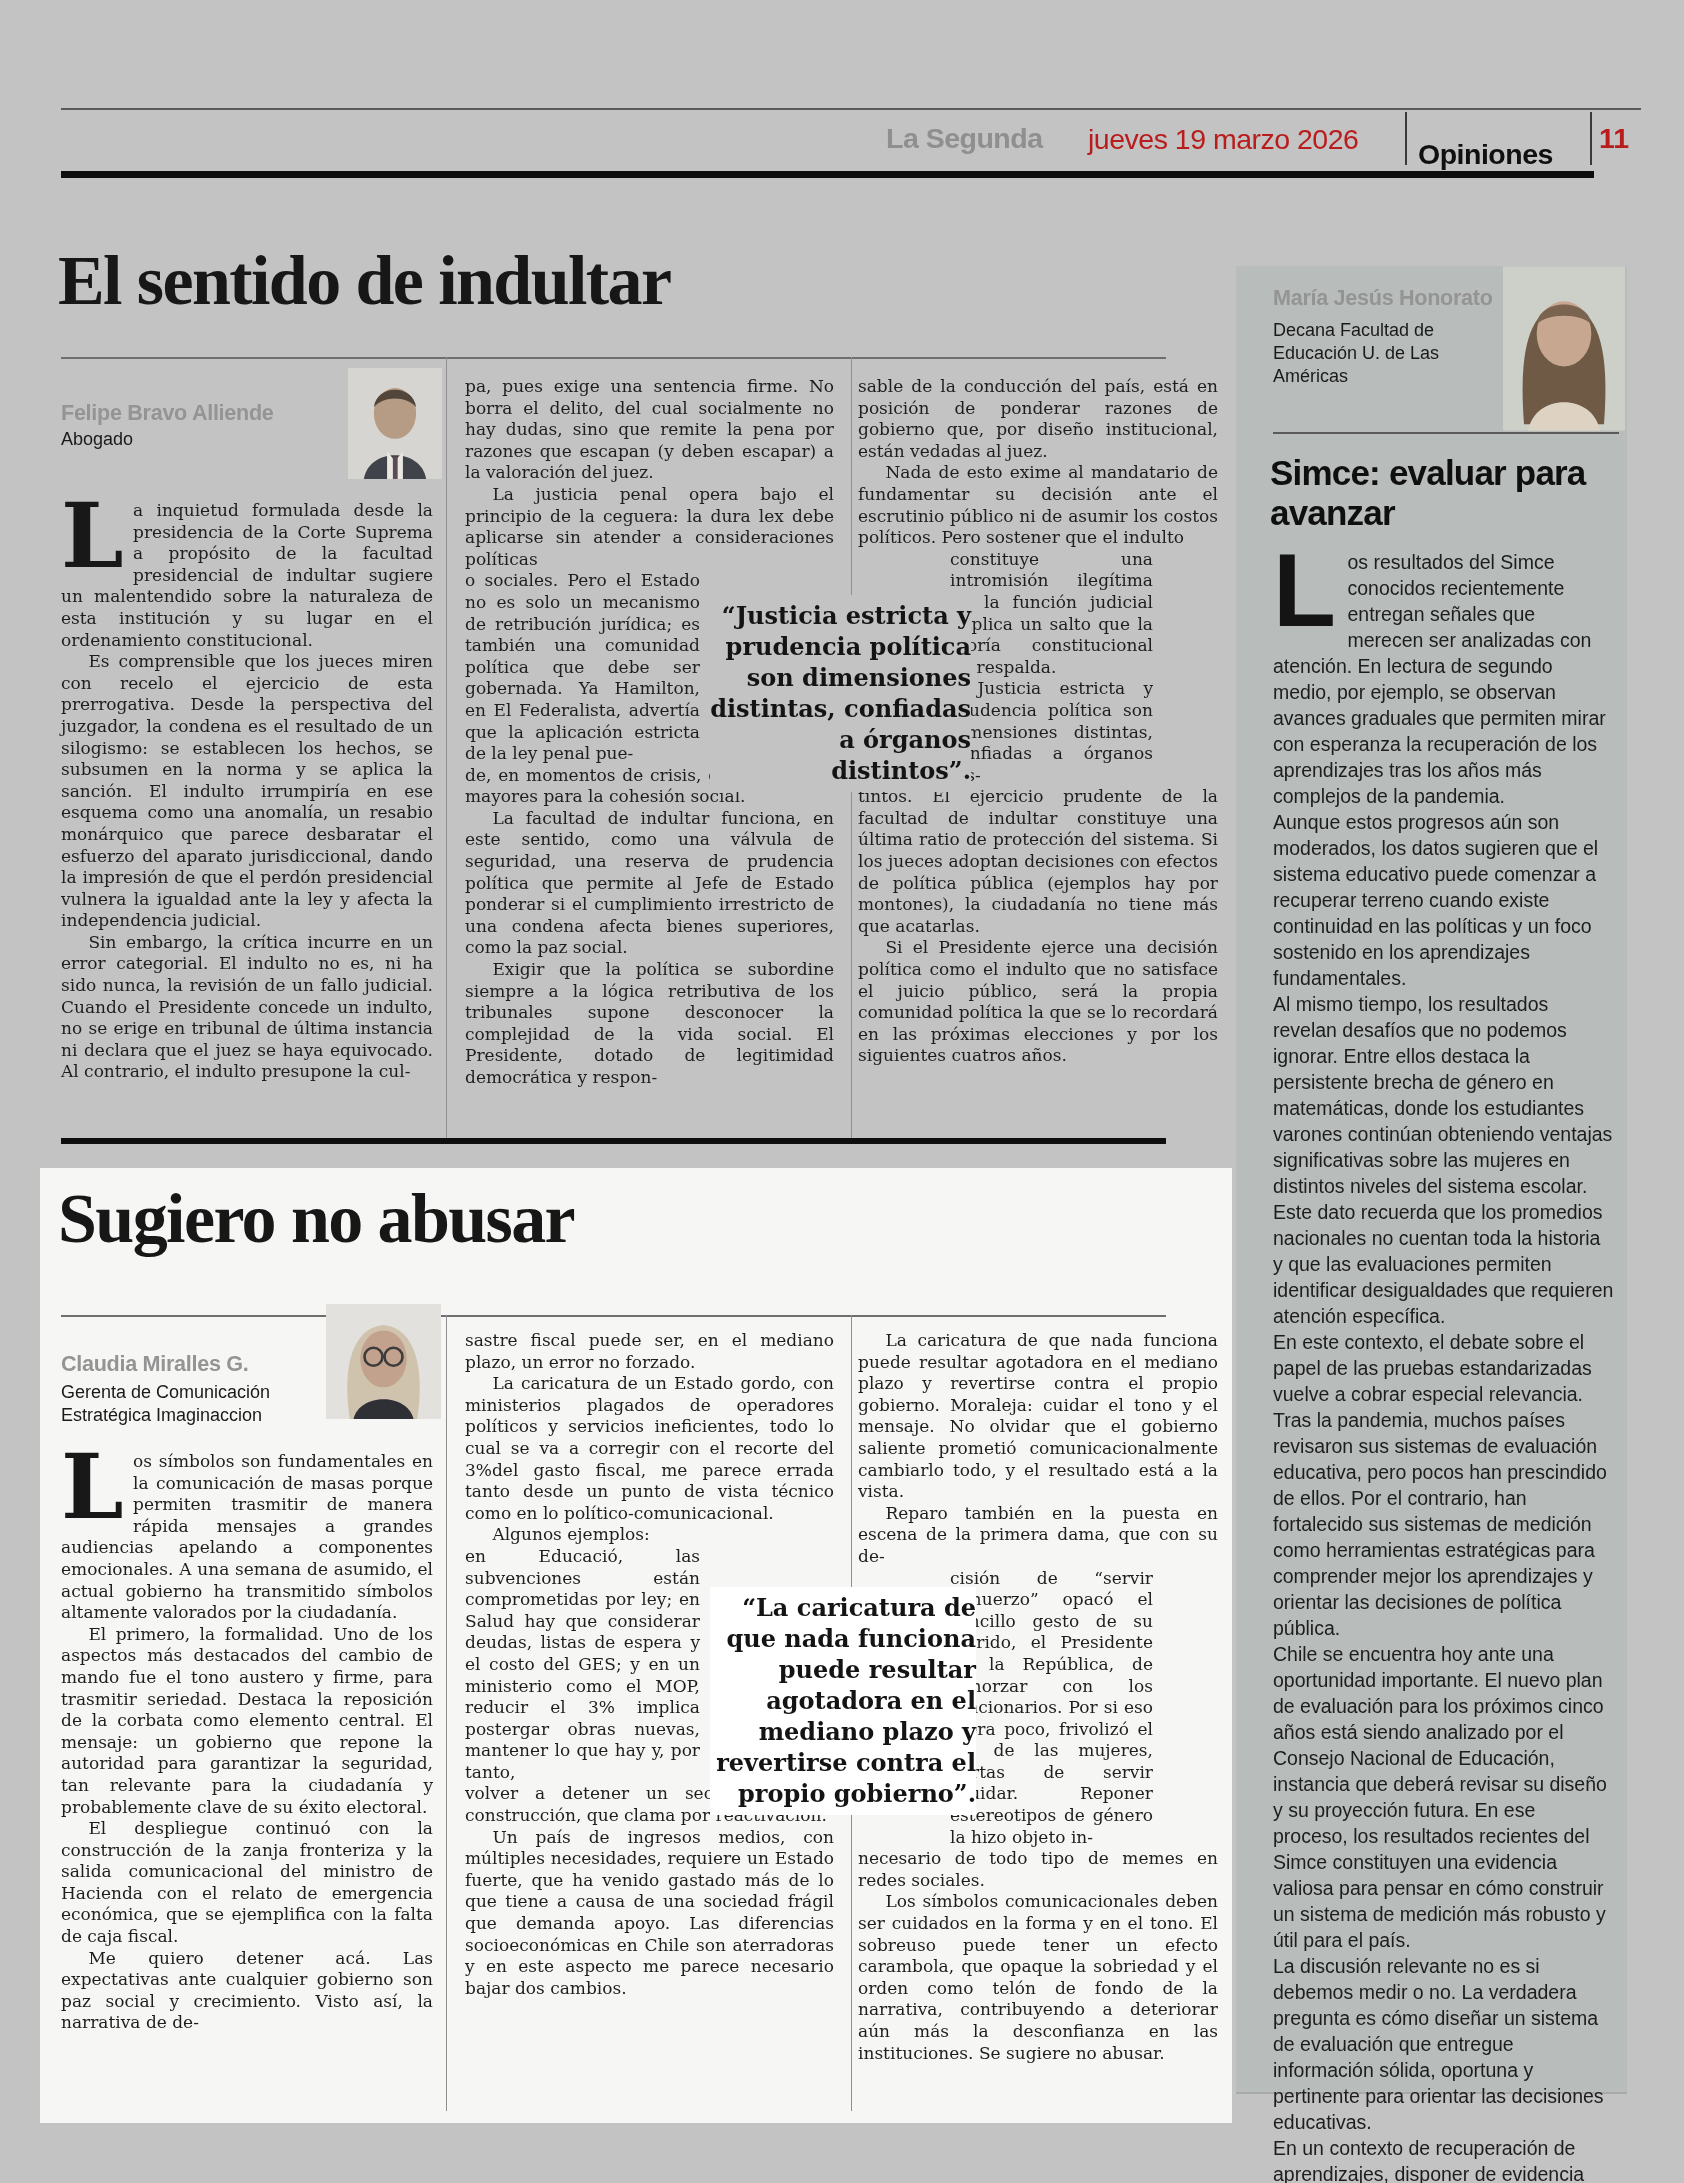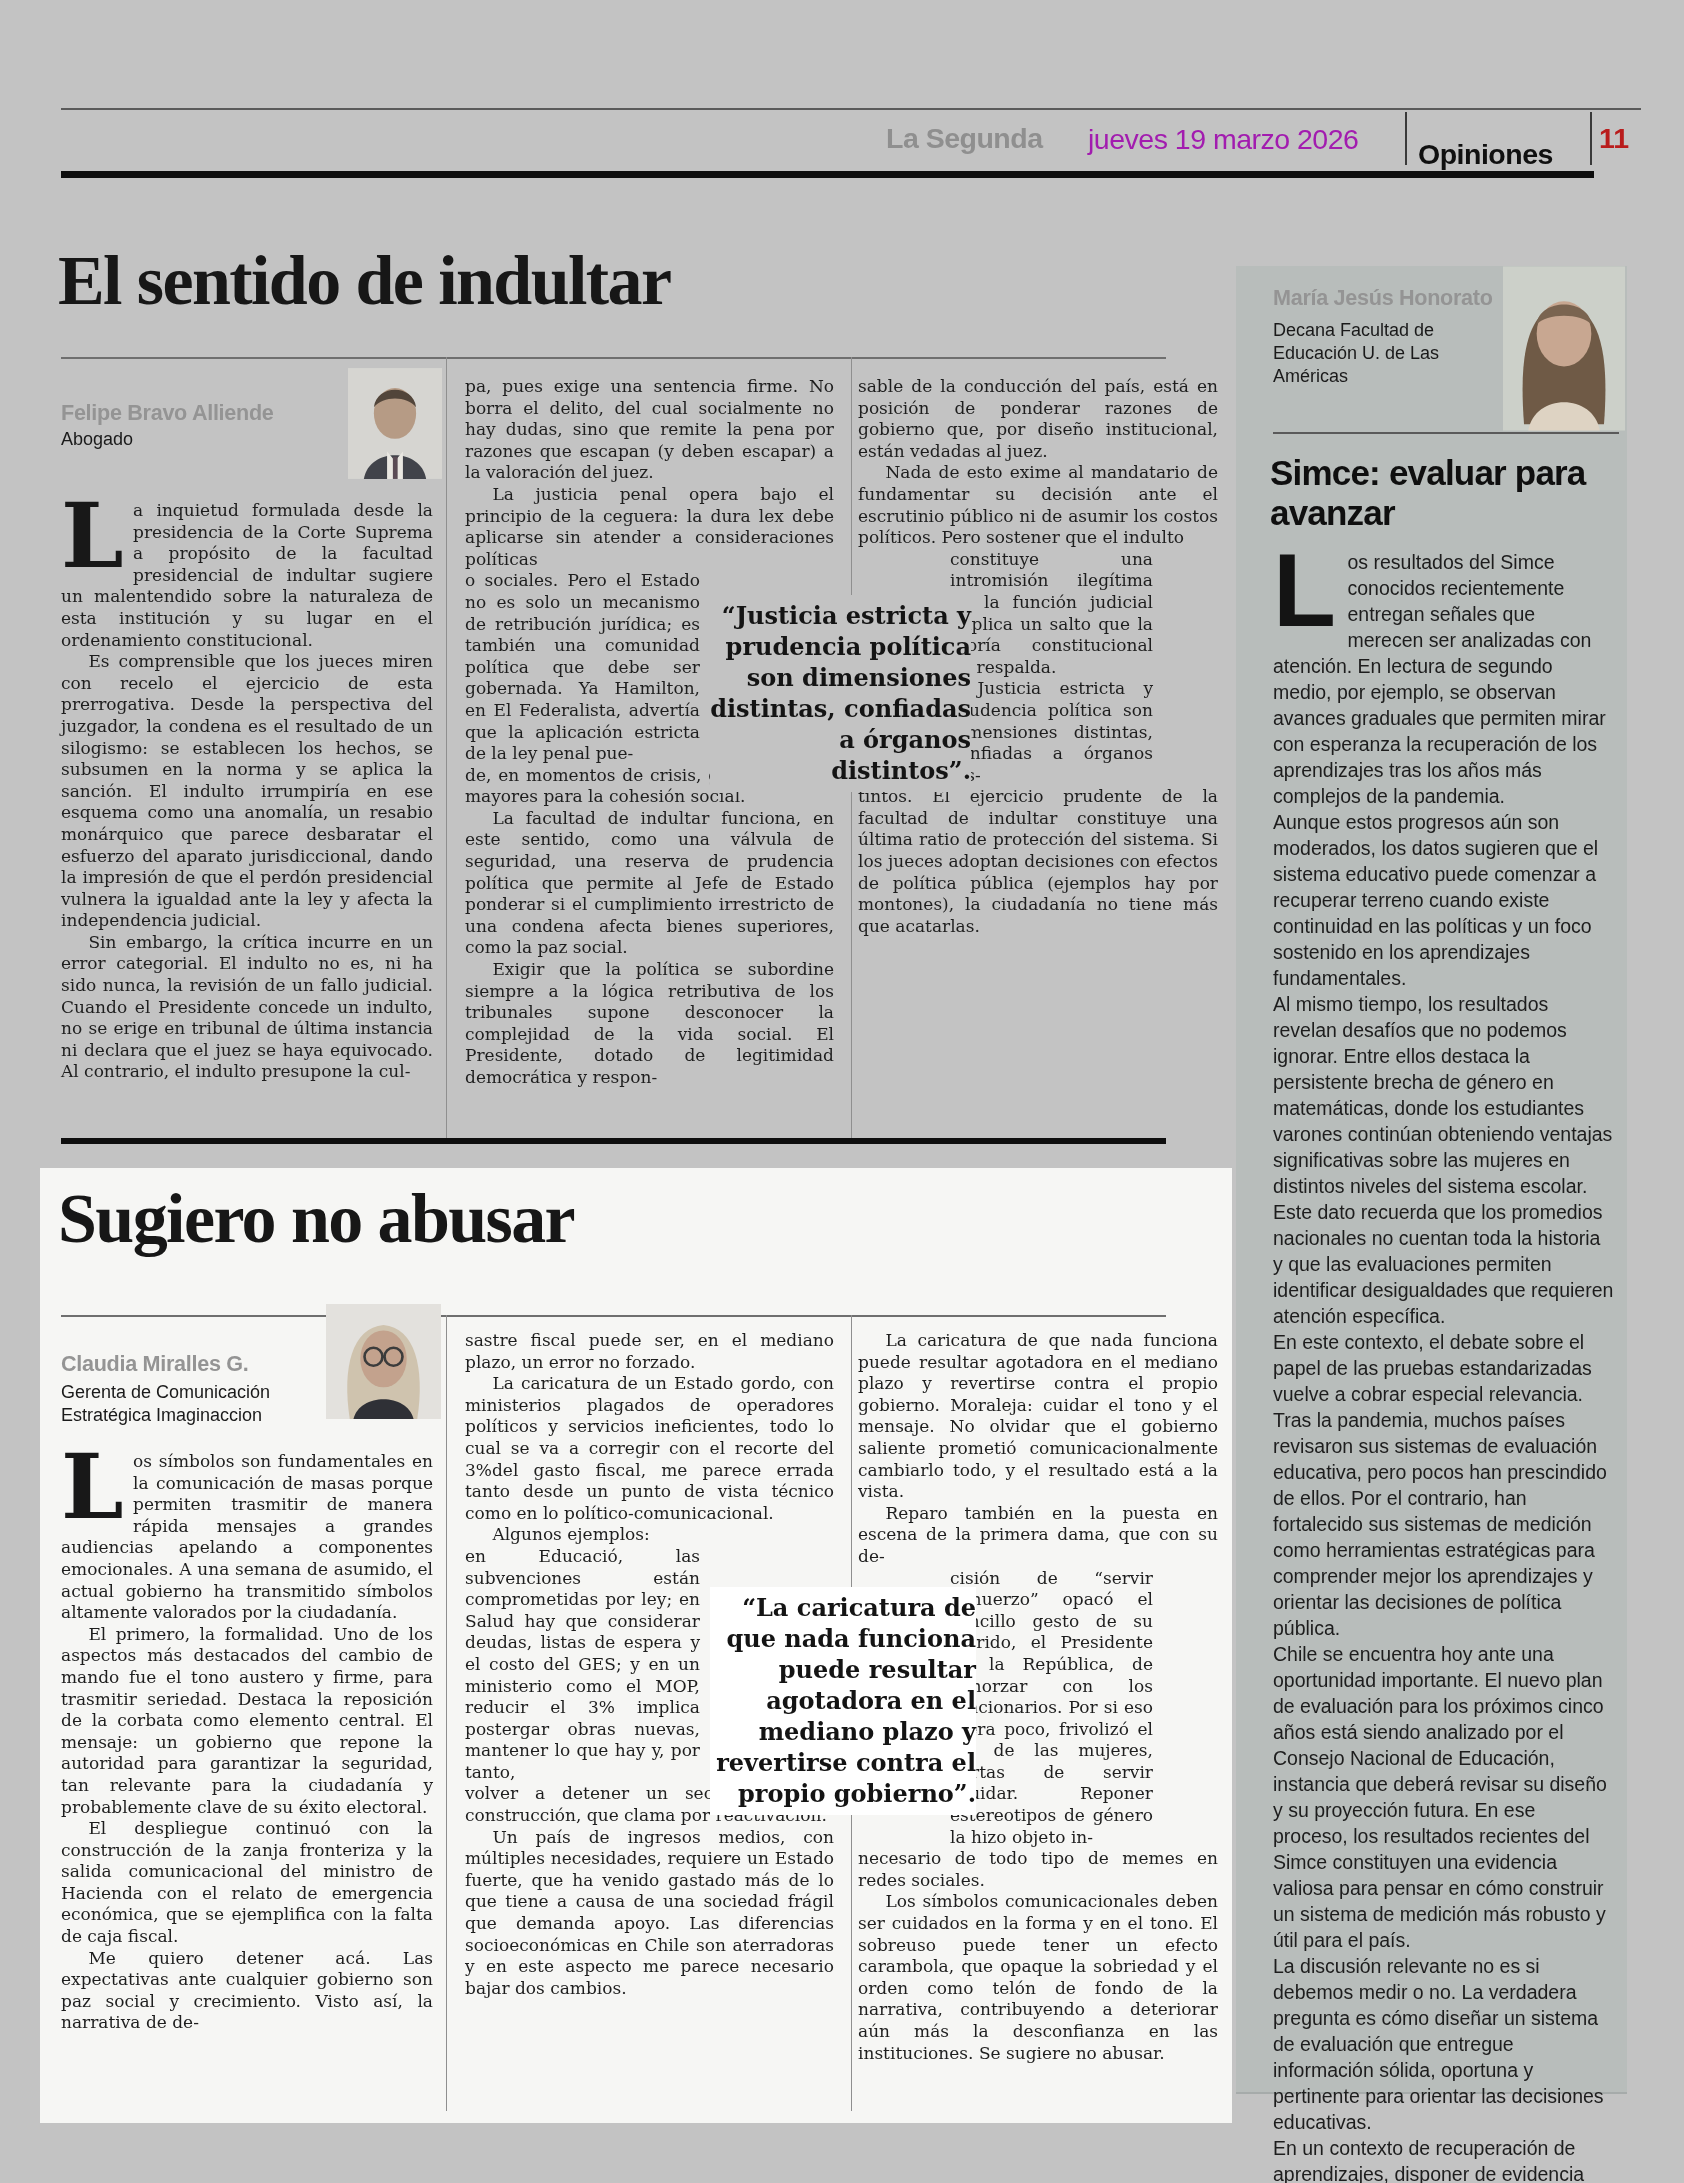--- a/index.html
+++ b/index.html
@@ -6,21 +6,21 @@
   body{background:#c3c3c3;font-family:"Liberation Sans",sans-serif;}
   #page{position:relative;width:1684px;height:2183px;background:#c3c3c3;overflow:hidden;}
   .abs{position:absolute;}
   
   .rule-thin{height:1.6px;background:#5a5a5a;}
   .rule-author{height:1.6px;background:#6f6f6f;}
   .vline{width:1.6px;background:#3a3a3a;}
   .vdiv{width:1.1px;background:#8f8f8f;}
   .thickbar{background:#0e0e0e;}
   .brand{font-size:28.5px;font-weight:bold;color:#8f8f8f;letter-spacing:-0.5px;}
-  .hdate{font-size:28.5px;font-weight:normal;color:#a21caf;letter-spacing:-0.5px;}
+  .hdate{font-size:28.5px;font-weight:normal;color:#b91c1c;letter-spacing:-0.5px;}
   .hsection{font-size:28.5px;font-weight:bold;color:#101010;letter-spacing:-0.5px;margin-top:16px;}
   .hpage{font-size:28.5px;font-weight:bold;color:#b91c1c;}
   
   .headline{font-family:"Liberation Serif",serif;font-weight:bold;color:#171717;font-size:70px;line-height:74px;letter-spacing:-1.6px;}
   
   .aname{font-size:21.6px;font-weight:bold;color:#949494;letter-spacing:-0.3px;}
   .arole{font-size:18px;line-height:23px;color:#1a1a1a;}
   
   .jbody{font-family:"DejaVu Serif",serif;font-size:17px;line-height:21.6px;color:#1e1e1e;text-align:justify;}
   .jbody p{margin:0;padding:0;}
@@ -121,20 +121,21 @@
   </div>
 
   <div class="abs jbody" style="left:858px;top:376px;width:360px;">
     <p>sable de la conducción del país, está en posición de ponderar razones de gobierno que, por diseño institucional, están vedadas al juez.</p>
     <p class="ind">Nada de esto exime al mandatario de fundamentar su decisión ante el escrutinio público ni de asumir los costos políticos. Pero sostener que el indulto</p>
     <div class="nl">
       <p>constituye una intromisión ilegítima en la función judicial implica un salto que la teoría constitucional no respalda.</p>
       <p class="ind">Justicia estricta y prudencia política son dimensiones distintas, confiadas a órganos dis-</p>
     </div>
     <p>tintos. El ejercicio prudente de la facultad de indultar constituye una última ratio de protección del sistema. Si los jueces adoptan decisiones con efectos de política pública (ejemplos hay por montones), la ciudadanía no tiene más que acatarlas.</p>
+    <p class="ind">Si el Presidente ejerce una decisión política como el indulto que no satisface el juicio público, será la propia comunidad política la que se lo recordará en las próximas elecciones y por los siguientes cuatros años.</p>
   </div>
 
   <div class="abs pq" style="left:710px;top:595px;width:261px;padding:5.3px 0;background:#c3c3c3;z-index:5;">“Justicia estricta y prudencia política son dimensiones distintas, confiadas a órganos distintos”.</div>
 
   <div class="abs thickbar" style="left:61px;top:1138px;width:1105px;height:6.3px;"></div>
 
   <div class="abs whitebox" style="left:40px;top:1168px;width:1192px;height:955px;"></div>
 
   <div class="abs headline" style="left:58px;top:1182px;z-index:2;">Sugiero no abusar</div>
 

